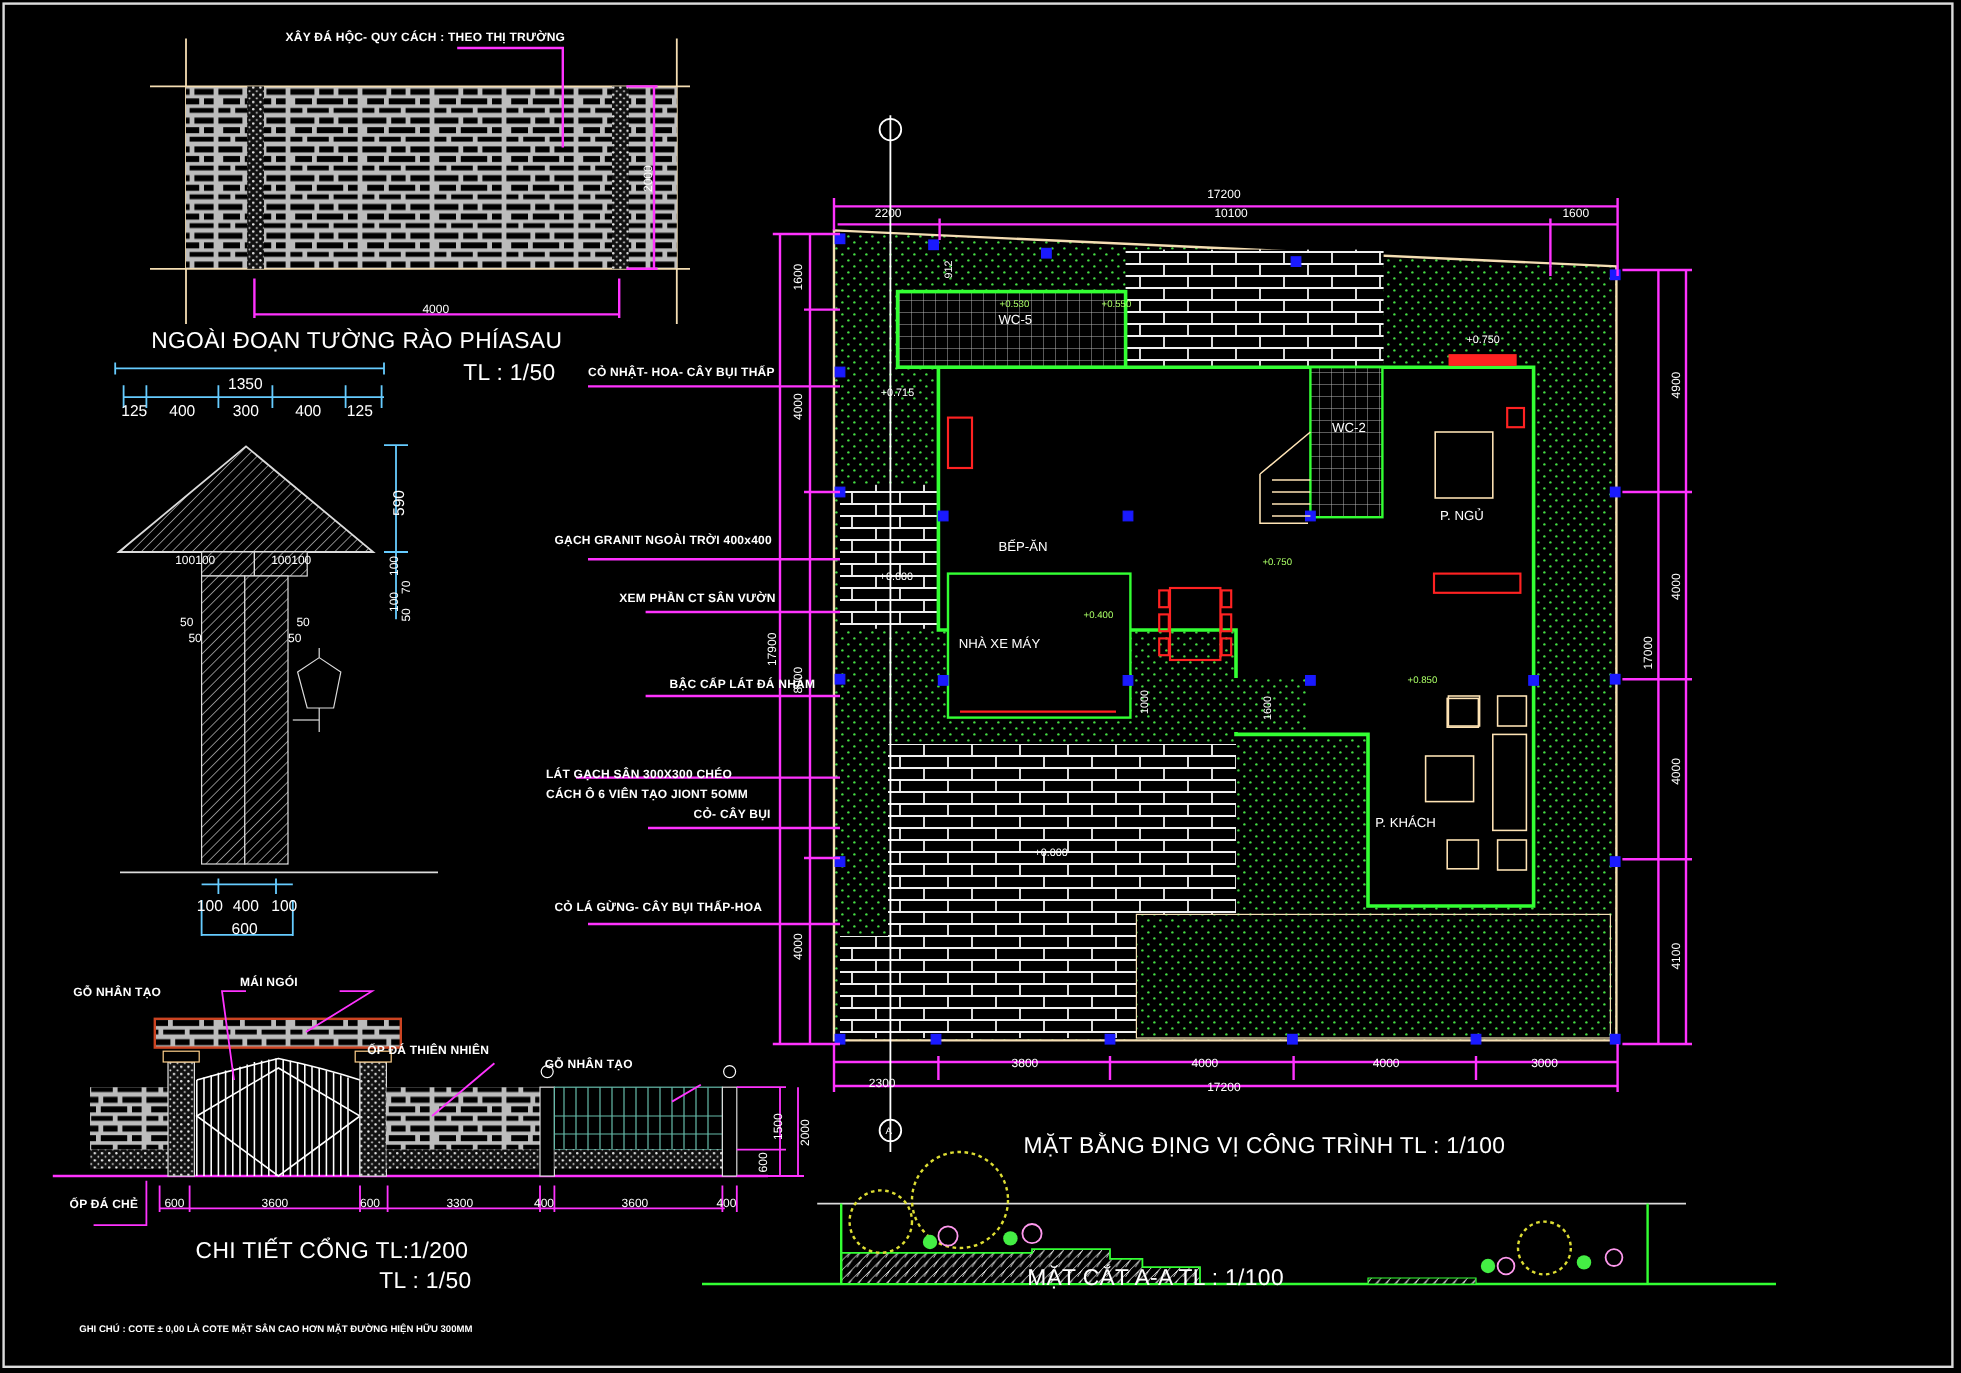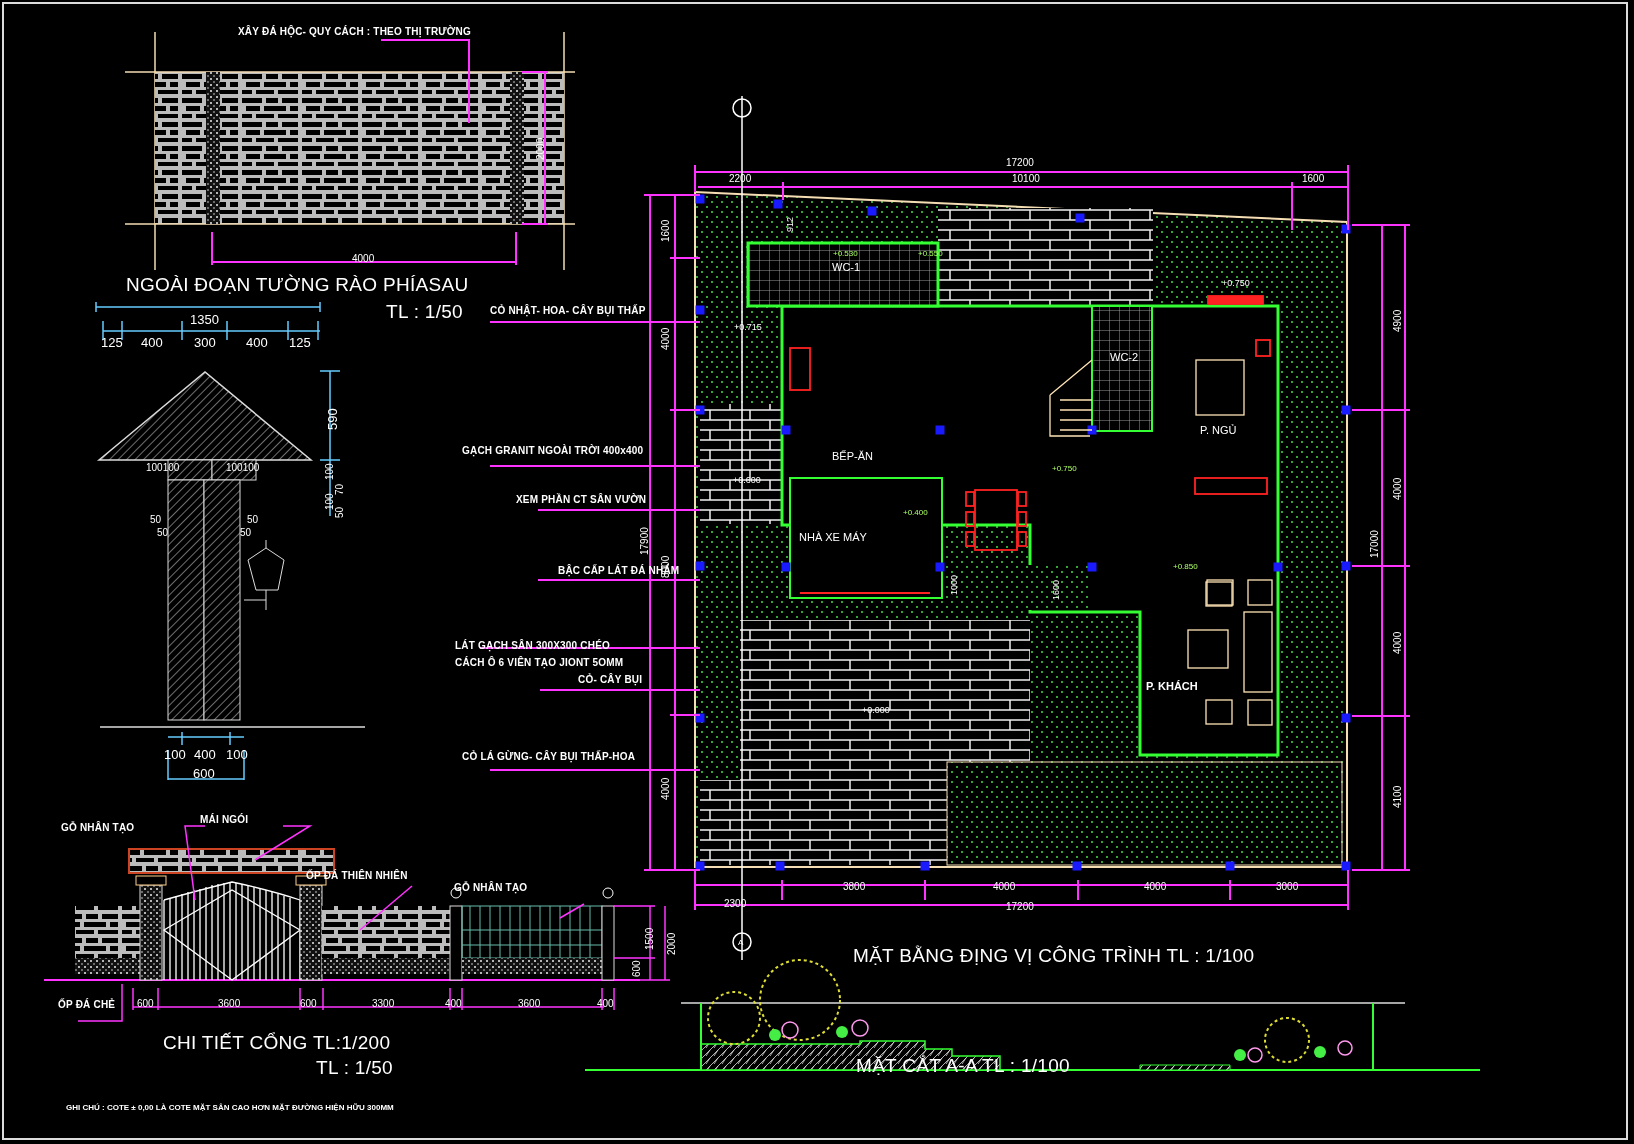--- a/index.html
+++ b/index.html
@@ -323,26 +323,26 @@
 <div class="lbl dim vert" style="left:661px;top:800px;">4000</div>
 <div class="lbl dim vert" style="left:1370px;top:558px;">17000</div>
 <div class="lbl dim vert" style="left:1393px;top:332px;">4900</div>
 <div class="lbl dim vert" style="left:1393px;top:500px;">4000</div>
 <div class="lbl dim vert" style="left:1393px;top:654px;">4000</div>
 <div class="lbl dim vert" style="left:1393px;top:808px;">4100</div>
 <div class="lbl dim vert" style="left:786px;top:232px;font-size:9px;">912</div>
 <div class="lbl dim vert" style="left:950px;top:595px;font-size:9px;">1000</div>
 <div class="lbl dim vert" style="left:1052px;top:600px;font-size:9px;">1600</div>
 
-<div class="lbl room" style="left:832px;top:262px;">WC-1</div>
+<div class="lbl room" style="left:832px;top:262px;">WC-5</div>
 <div class="lbl room" style="left:1110px;top:352px;">WC-2</div>
 <div class="lbl room" style="left:832px;top:451px;">BẾP-ĂN</div>
 <div class="lbl room" style="left:1200px;top:425px;">P. NGỦ</div>
 <div class="lbl room" style="left:799px;top:532px;">NHÀ XE MÁY</div>
-<div class="lbl room" style="left:1146px;top:681px;font-weight:bold;">P. KHÁCH</div>
+<div class="lbl room" style="left:1146px;top:681px;">P. KHÁCH</div>
 
 <div class="lbl dim" style="left:734px;top:323px;font-size:9px;">+0.715</div>
 <div class="lbl dim" style="left:1222px;top:279px;font-size:9px;">+0.750</div>
 <div class="lbl dim" style="left:733px;top:476px;font-size:9px;">+0.600</div>
 <div class="lbl dim" style="left:862px;top:706px;font-size:9px;">+0.000</div>
 <div class="lbl dim" style="left:833px;top:250px;font-size:8px;color:#aaff66;">+0.530</div>
 <div class="lbl dim" style="left:918px;top:250px;font-size:8px;color:#aaff66;">+0.550</div>
 <div class="lbl dim" style="left:1052px;top:465px;font-size:8px;color:#aaff66;">+0.750</div>
 <div class="lbl dim" style="left:903px;top:509px;font-size:8px;color:#aaff66;">+0.400</div>
 <div class="lbl dim" style="left:1173px;top:563px;font-size:8px;color:#aaff66;">+0.850</div>

